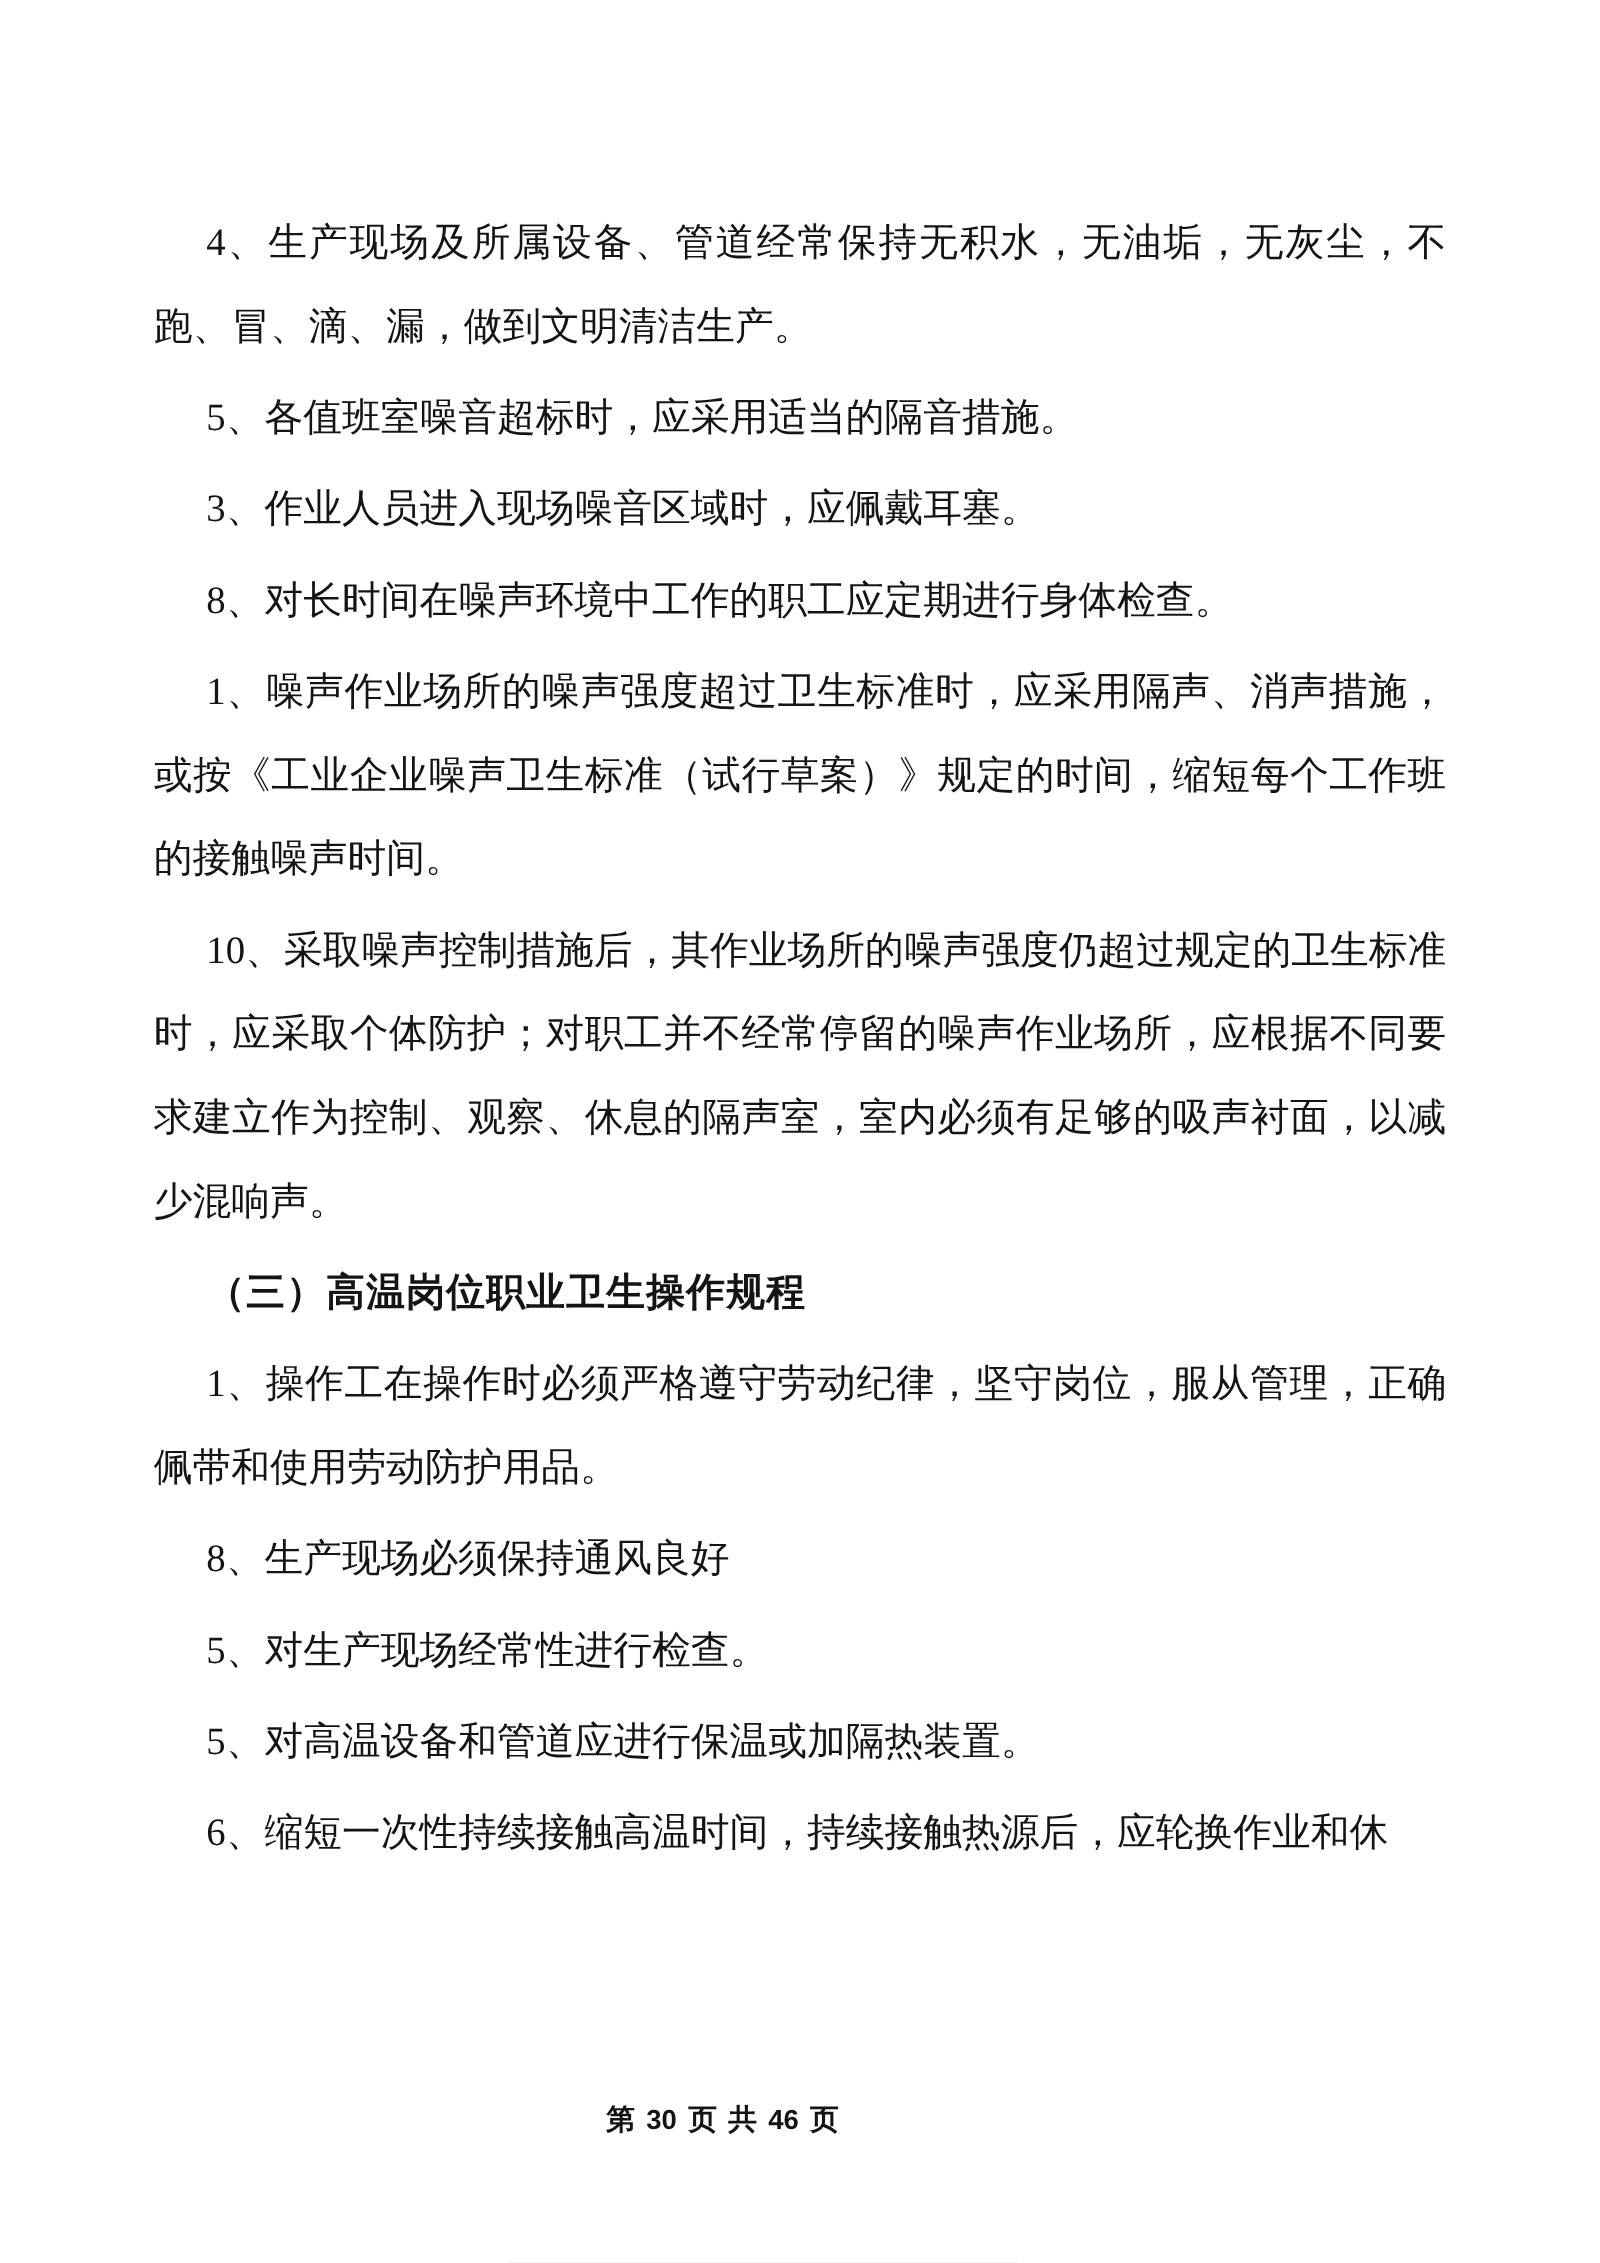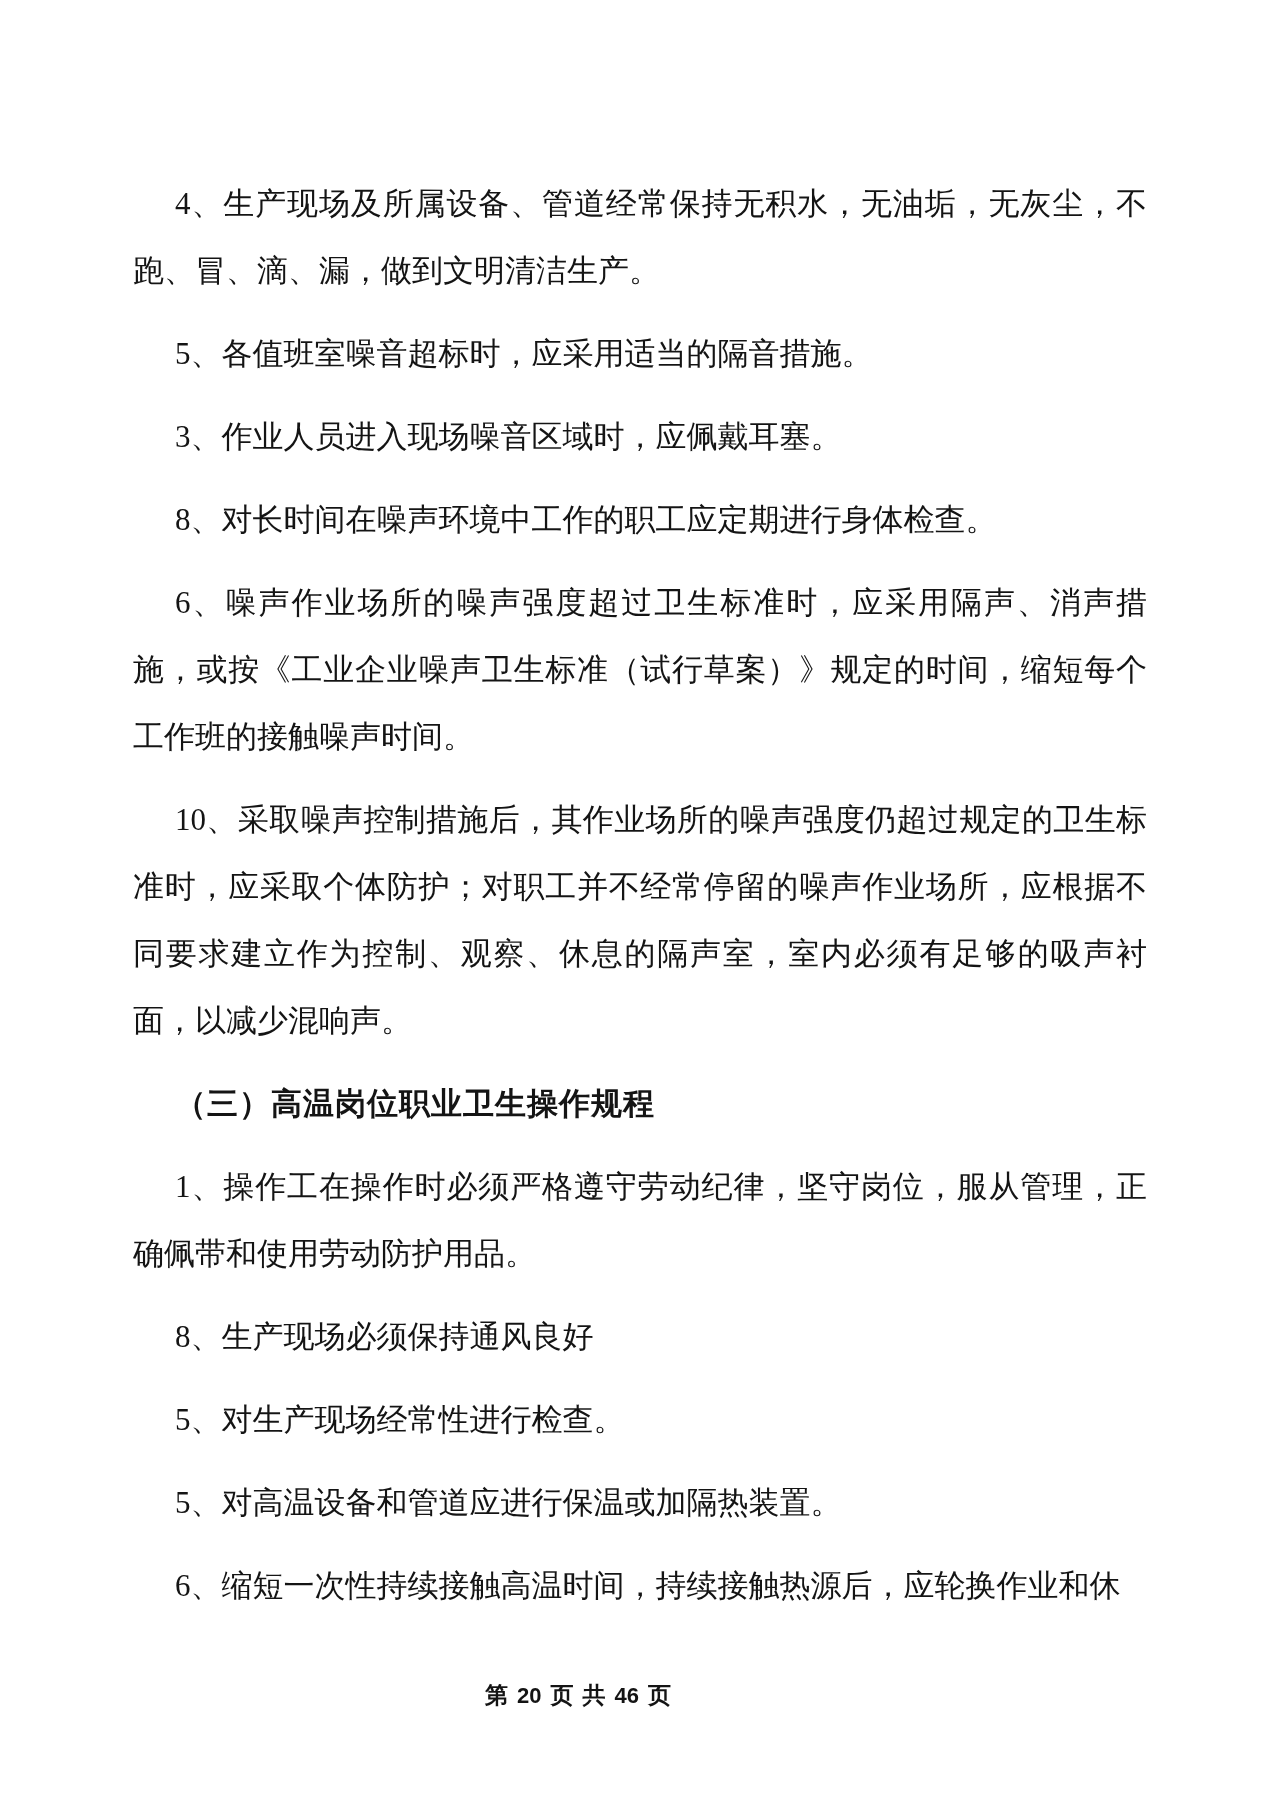--- a/index.html
+++ b/index.html
@@ -17,21 +17,21 @@
     color: #141414;
     font-family: "Liberation Serif", "DejaVu Serif", serif;
   }
   .content {
     position: absolute;
     left: 117px;
     top: 154px;
     width: 1046px;
   }
   p.para {
-    margin: 16px;
+    margin: 6px;
     font-size: 31px;
     line-height: 67px;
     text-align: justify;
     text-indent: 42px;
     word-break: normal;
   }
   p.heading {
     font-family: Liberation Sans, sans-serif;
     font-weight: bold;
     letter-spacing: 1px;
@@ -62,33 +62,33 @@
 </style>
 </head>
 <body>
 
 <div class="page">
   <div class="content">
     <p class="para">4、生产现场及所属设备、管道经常保持无积水，无油垢，无灰尘，不跑、冒、滴、漏，做到文明清洁生产。</p>
     <p class="para">5、各值班室噪音超标时，应采用适当的隔音措施。</p>
     <p class="para">3、作业人员进入现场噪音区域时，应佩戴耳塞。</p>
     <p class="para">8、对长时间在噪声环境中工作的职工应定期进行身体检查。</p>
-    <p class="para">6、噪声作业场所的噪声强度超过卫生标准时，应采用隔声、消声措施，或按《工业企业噪声卫生标准（试行草案）》规定的时间，缩短每个工作班的接触噪声时间。</p>
+    <p class="para">1、噪声作业场所的噪声强度超过卫生标准时，应采用隔声、消声措施，或按《工业企业噪声卫生标准（试行草案）》规定的时间，缩短每个工作班的接触噪声时间。</p>
     <p class="para">10、采取噪声控制措施后，其作业场所的噪声强度仍超过规定的卫生标准时，应采取个体防护；对职工并不经常停留的噪声作业场所，应根据不同要求建立作为控制、观察、休息的隔声室，室内必须有足够的吸声衬面，以减少混响声。</p>
     <p class="para heading">（三）高温岗位职业卫生操作规程</p>
     <p class="para">1、操作工在操作时必须严格遵守劳动纪律，坚守岗位，服从管理，正确佩带和使用劳动防护用品。</p>
     <p class="para">8、生产现场必须保持通风良好</p>
     <p class="para">5、对生产现场经常性进行检查。</p>
     <p class="para">5、对高温设备和管道应进行保温或加隔热装置。</p>
     <p class="para">6、缩短一次性持续接触高温时间，持续接触热源后，应轮换作业和休</p>
   </div>
 
   <div class="footer">
     <span class="footer-inner">
       <span class="zh">第</span>
-      <span class="num">20</span>
+      <span class="num">30</span>
       <span class="zh">页</span>
       <span class="zh">共</span>
       <span class="num">46</span>
       <span class="zh">页</span>
     </span>
   </div>
 </div>
 
 </body></html>

